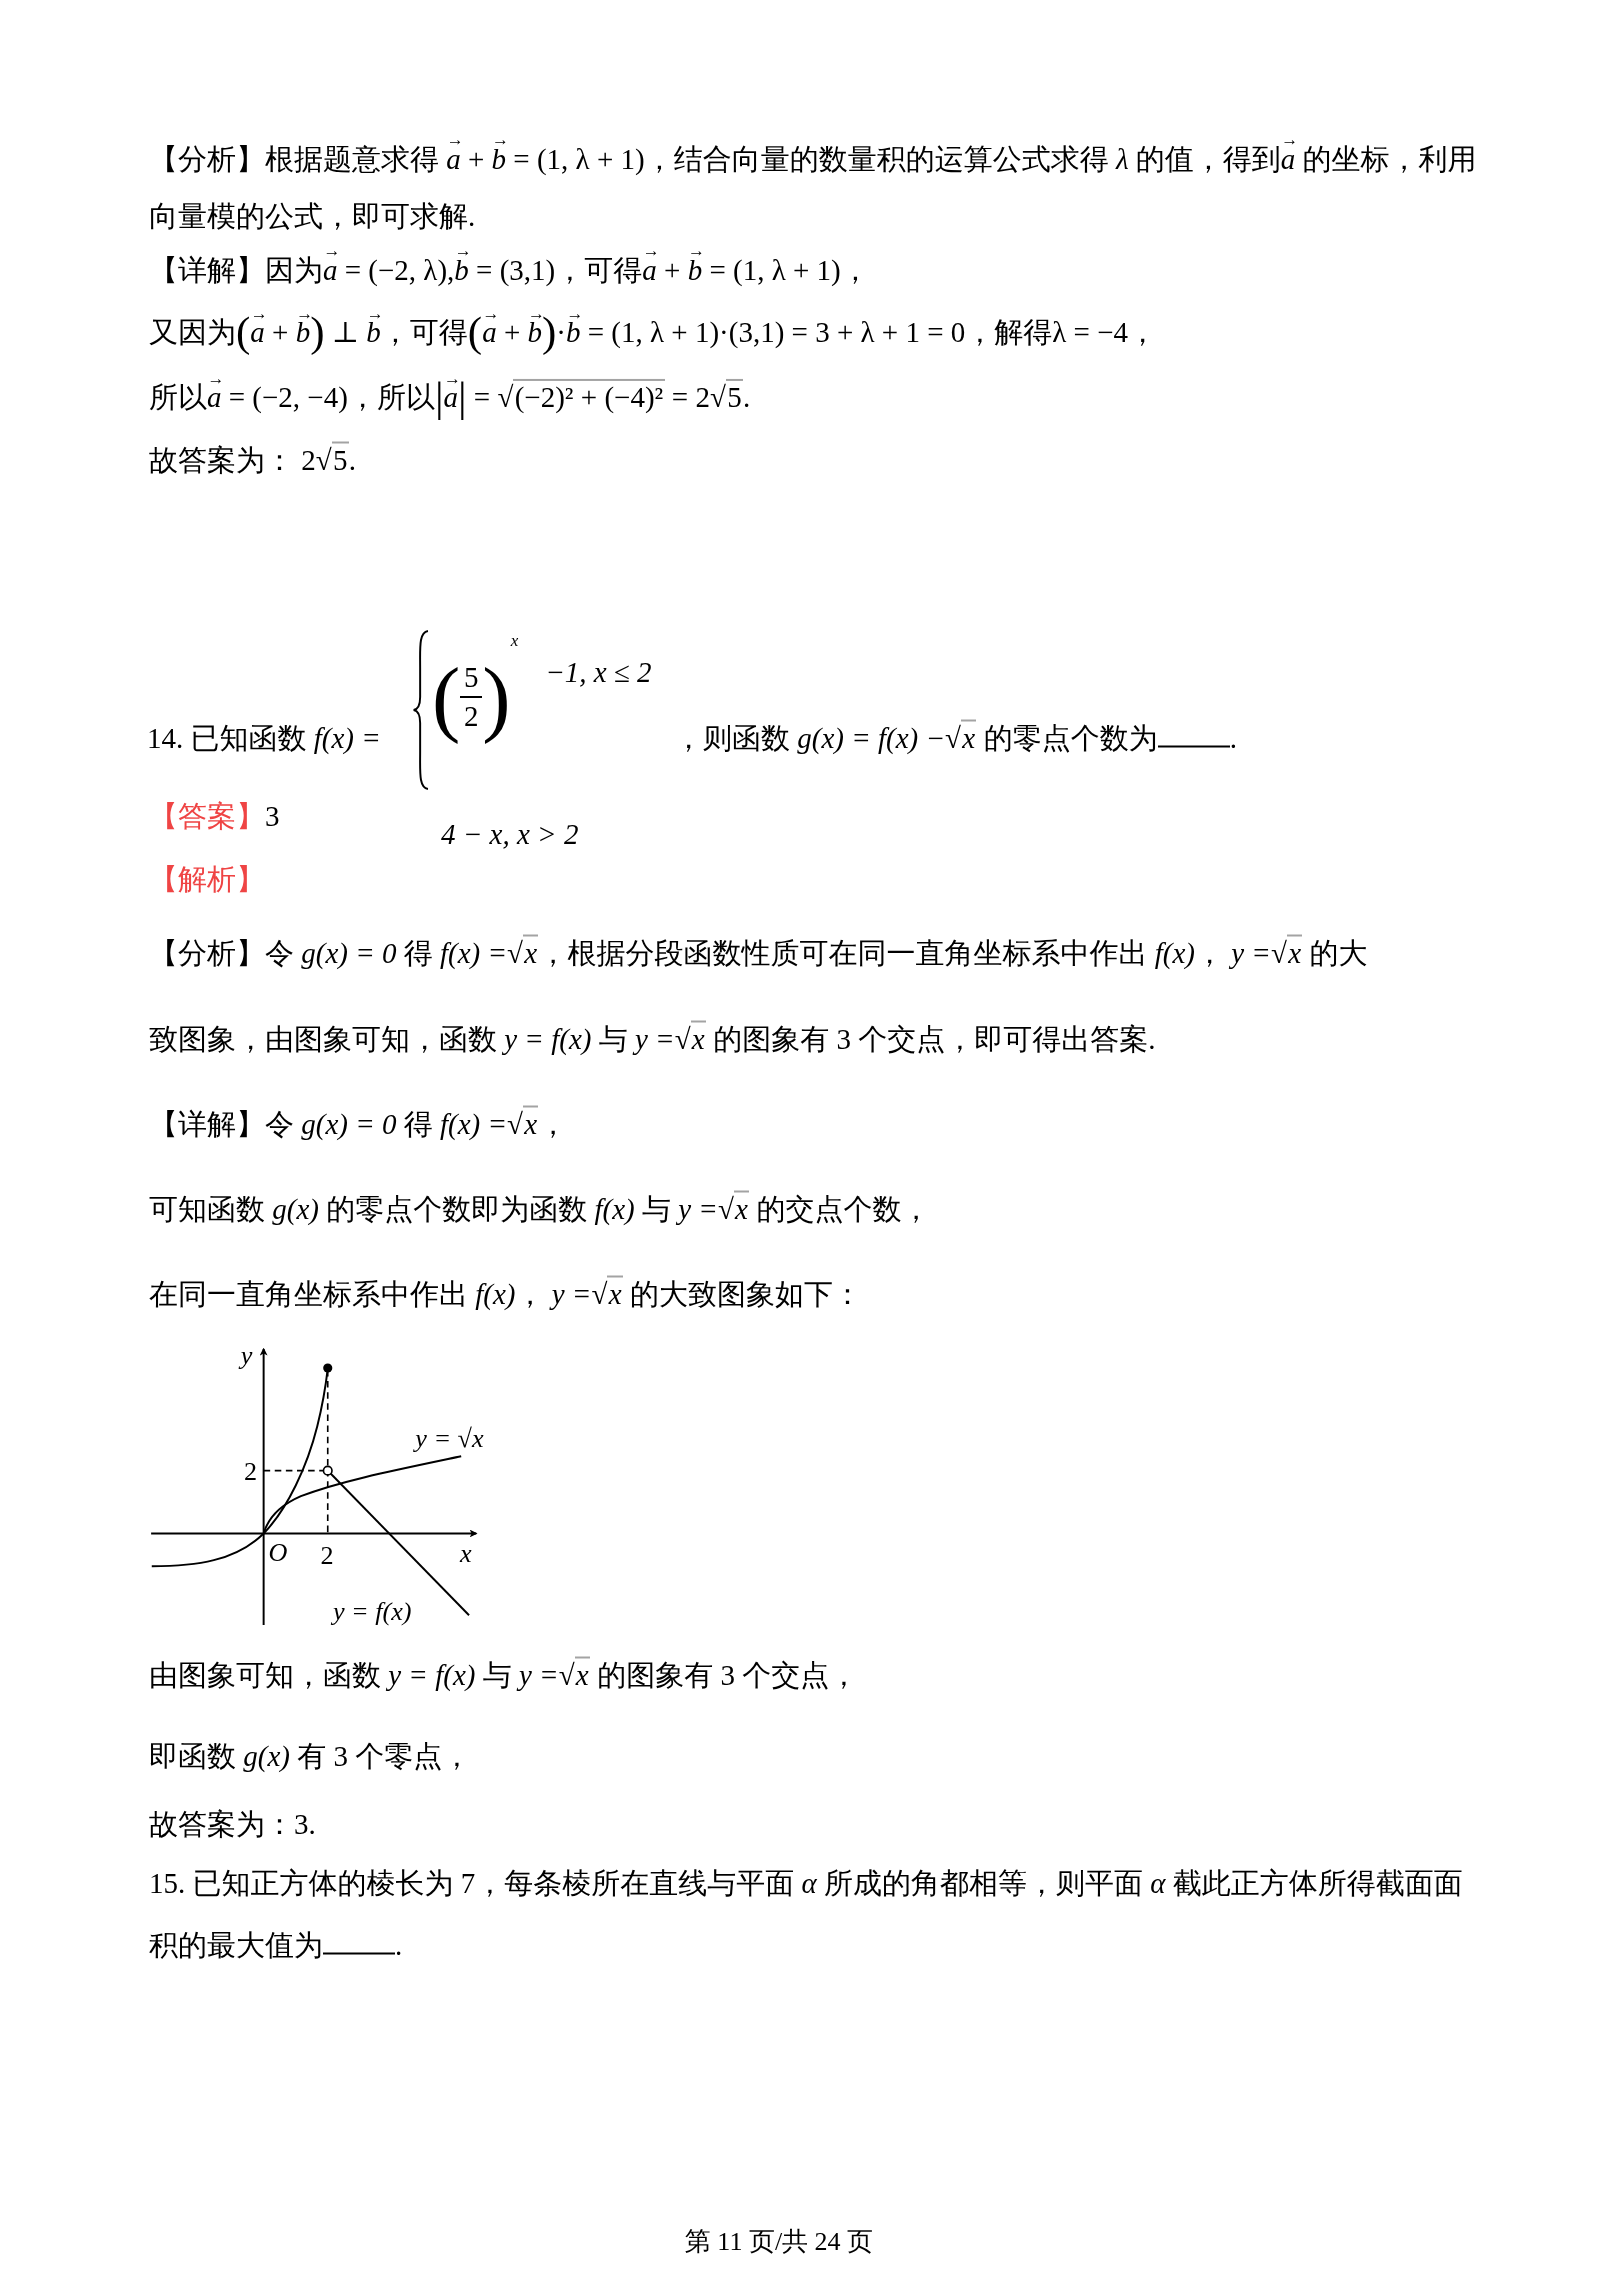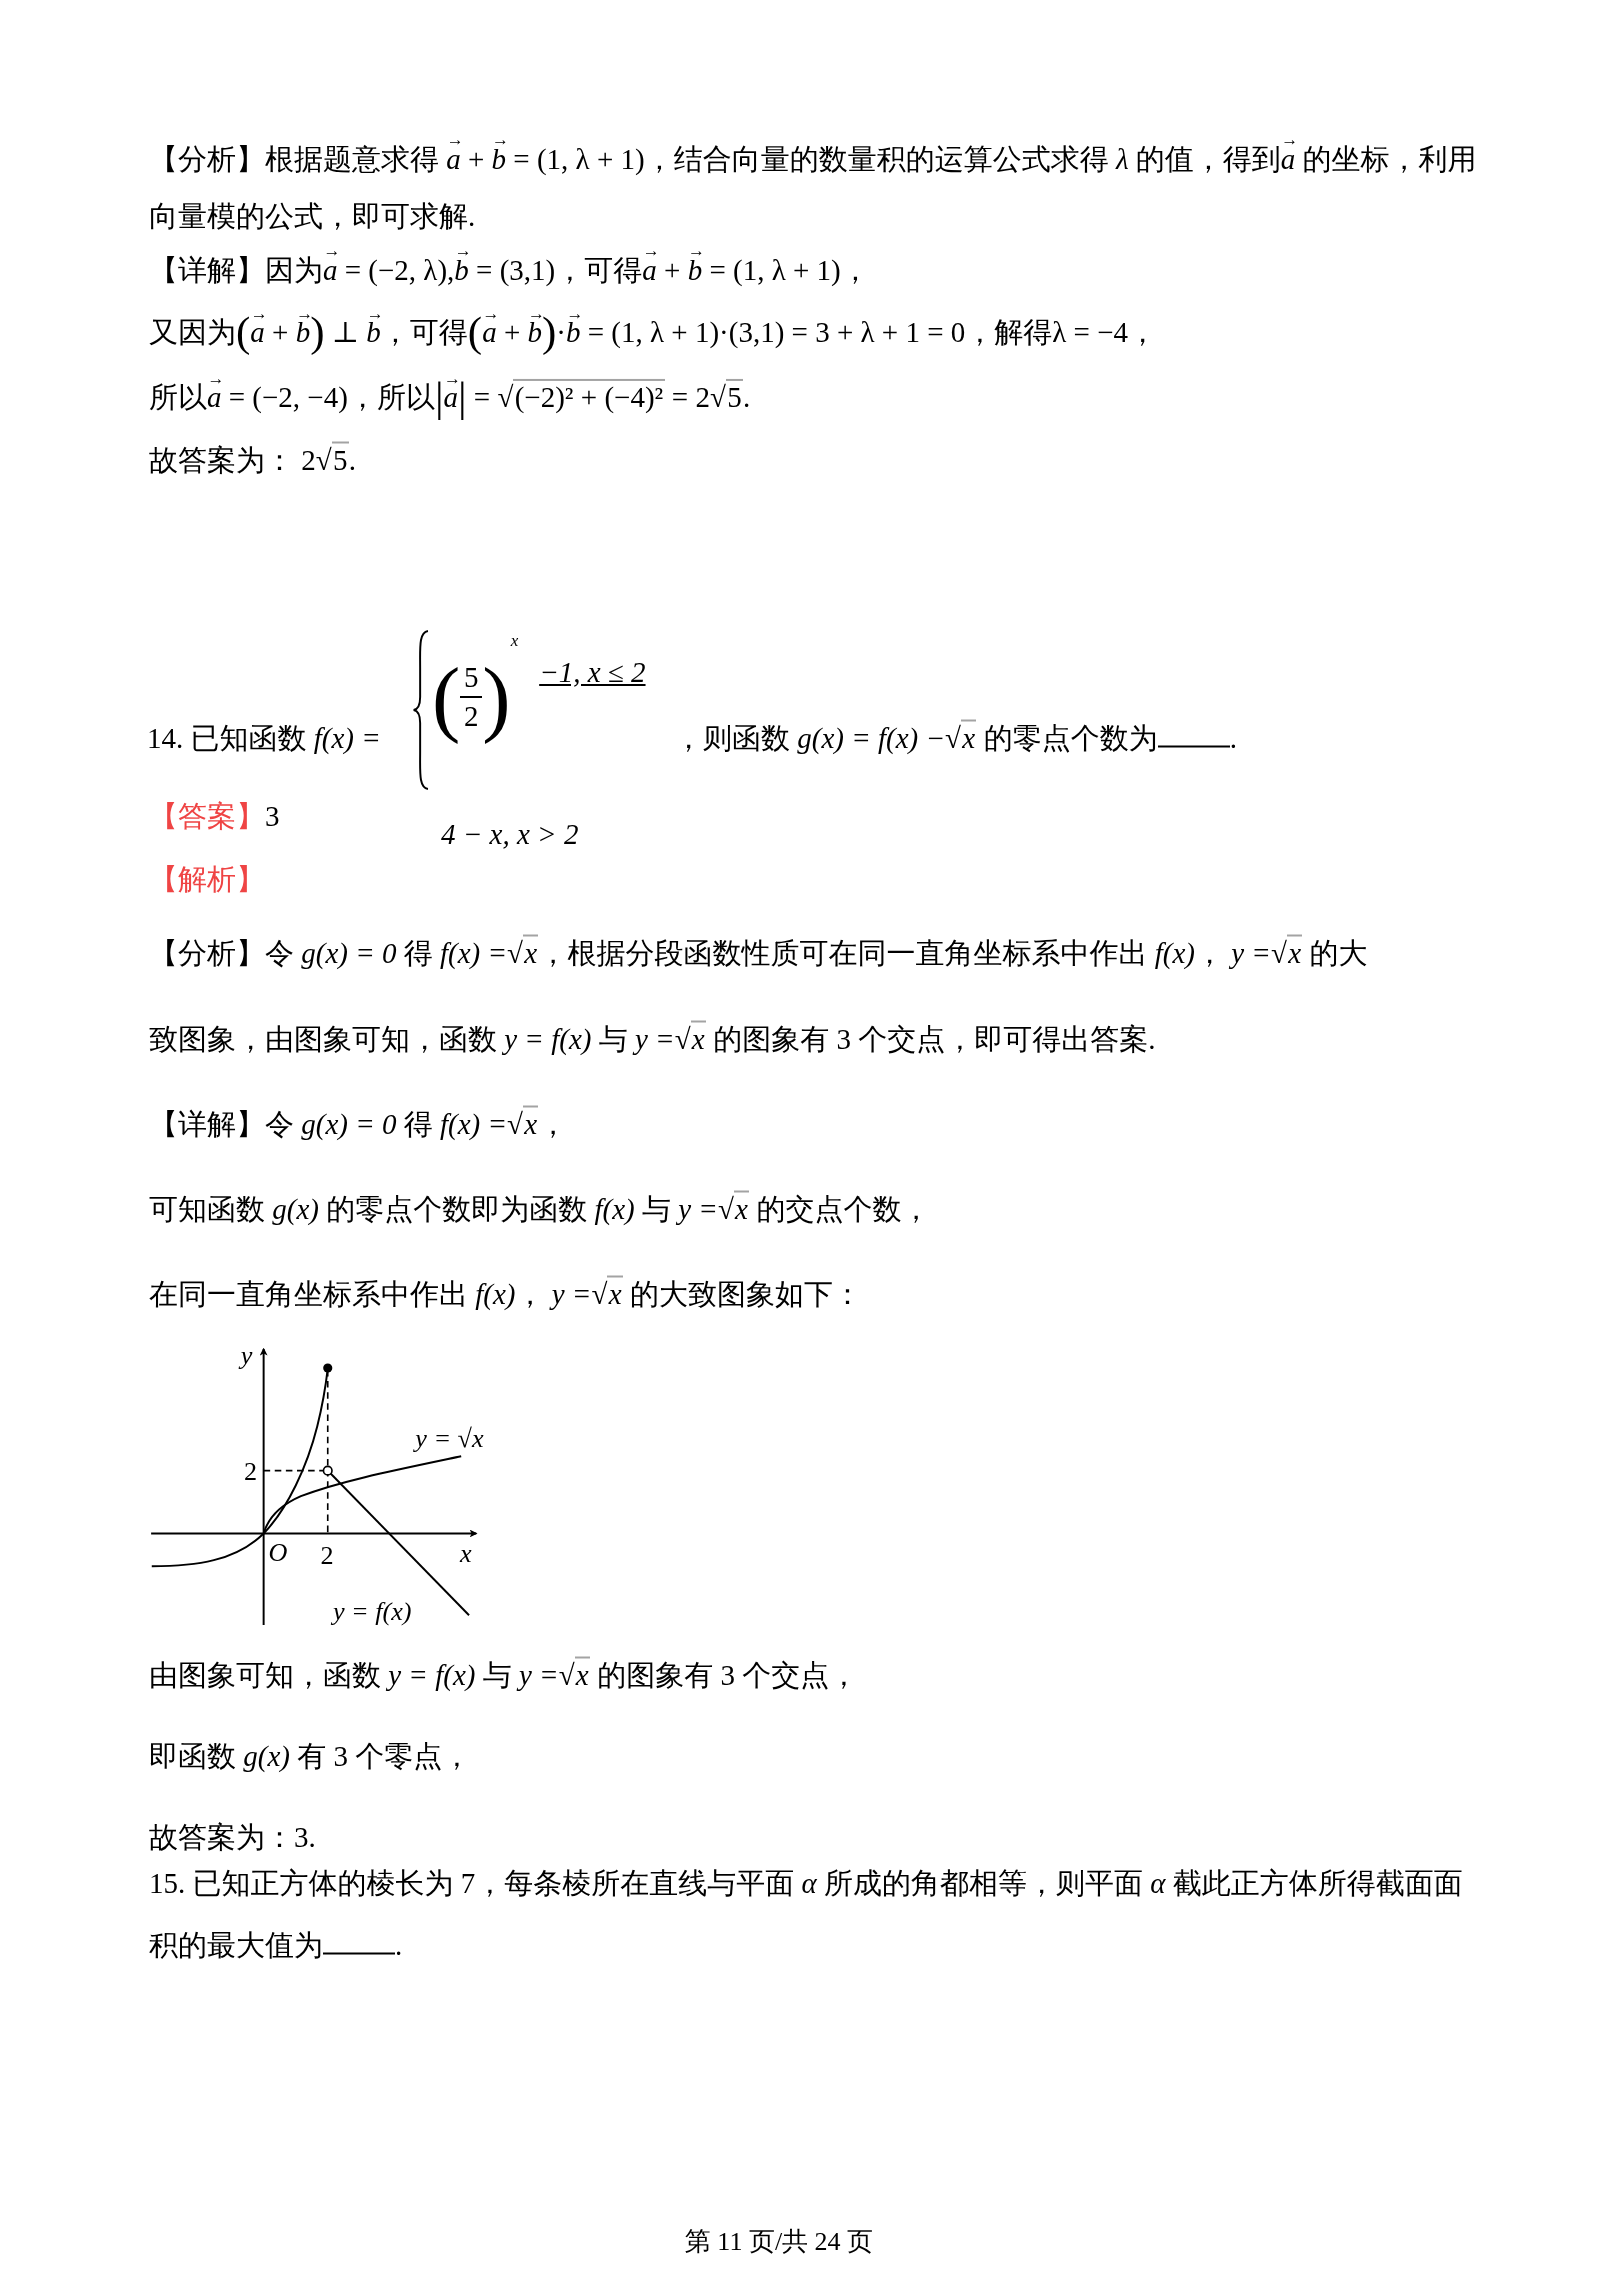--- a/index.html
+++ b/index.html
@@ -81,21 +81,21 @@
 
   <div style="position:absolute; left:432px; top:631px; height:131px; display:flex; align-items:center; font-size:29px; white-space:nowrap;">
     <span class="paren">(</span>
     <span class="frac">
       <span class="num n">5</span>
       <span class="bar"></span>
       <span class="den n">2</span>
     </span>
     <span class="paren">)</span>
     <span class="m" style="font-size:17px; align-self:flex-start; margin-top:0px;">x</span>
-    <span class="m" style="margin-left:21px; margin-top:-49px;text-decoration:underline;">−1, x ≤ 2</span>
+    <span class="m" style="margin-left:27px; margin-top:-49px;">−1, x ≤ 2</span>
   </div>
 
   <div class="line m" style="left:433px; top:834px;margin-left:8px;">4 − x, x &gt; 2</div>
 
   <div class="line" style="left:674px; top:738px;text-align:center;">
     <span>，则函数</span>
     <span class="m">g(x) = f(x) −</span><span class="sqrt">√<span class="rad m">x</span></span>
     <span>的零点个数为</span><span class="blank"></span><span>.</span>
   </div>
 </div>
@@ -188,21 +188,21 @@
   <span class="m">y =</span><span class="sqrt">√<span class="rad m">x</span></span>
   <span>的图象有 3 个交点，</span>
 </div>
 
 <div class="line" style="top:1756px;">
   <span>即函数</span>
   <span class="m">g(x)</span>
   <span>有 3 个零点，</span>
 </div>
 
-<div class="line" style="top:1824px;margin-top:13px;">
+<div class="line" style="top:1824px;">
   <span>故答案为：3.</span>
 </div>
 
 <div class="line" style="top:1883px;">
   <span>15.</span>
   <span>已知正方体的棱长为 7，每条棱所在直线与平面</span>
   <span class="m">α</span>
   <span>所成的角都相等，则平面</span>
   <span class="m">α</span>
   <span>截此正方体所得截面面</span>

